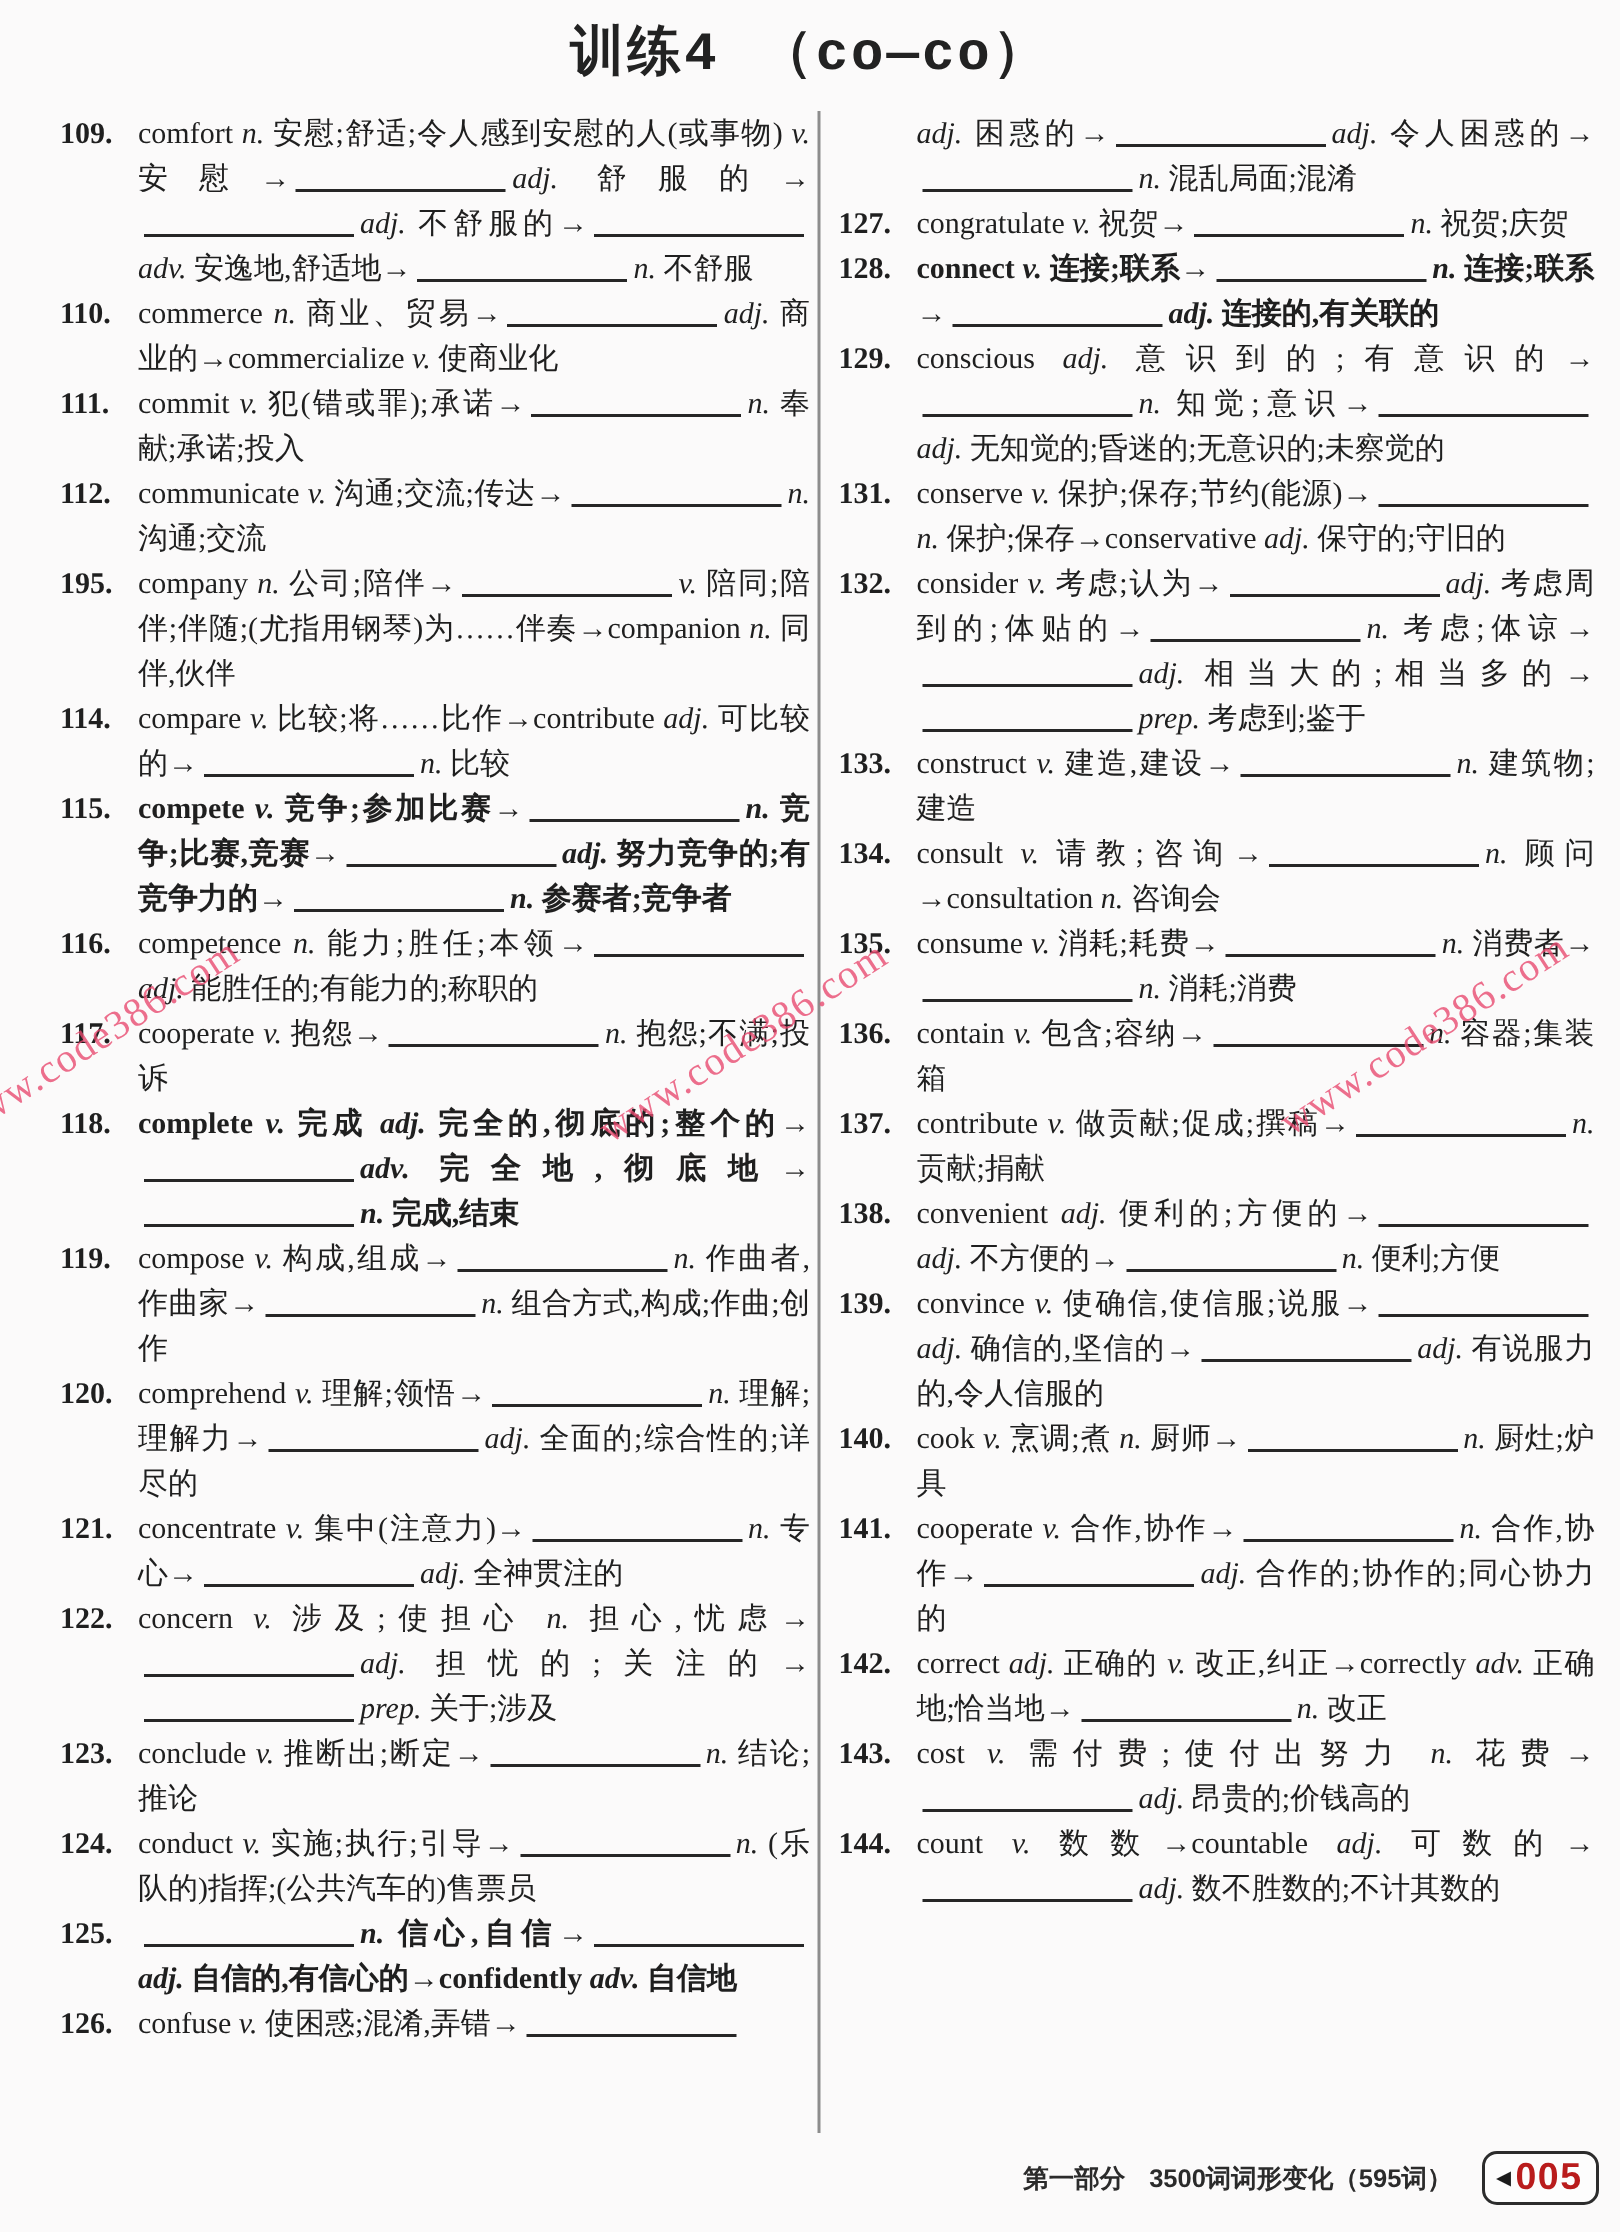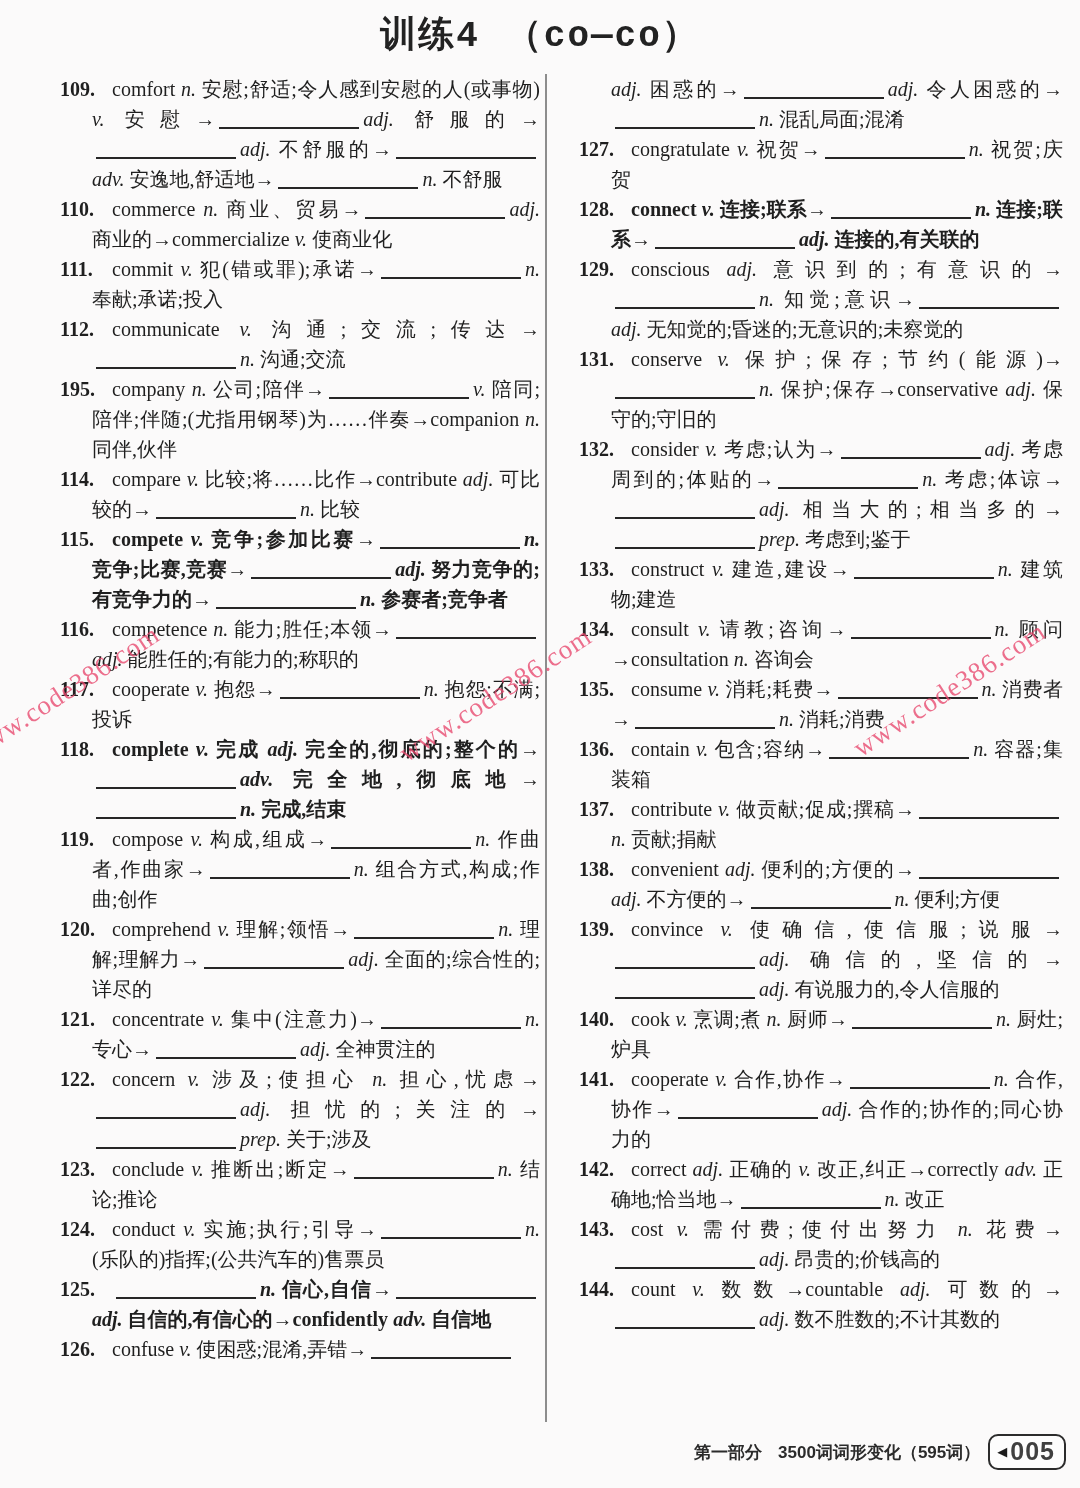--- a/index.html
+++ b/index.html
@@ -7,36 +7,36 @@
   .title-row{position:absolute;top:10px;left:0;width:100%;text-align:center;
     font-family:Liberation Mono, monospace;font-weight:bold;font-size:36px;letter-spacing:2px;color:#222;}
   .title-row .range{margin-left:26px;}
   .columns{position:absolute;top:74px;left:0;display:flex;align-items:flex-start;}
   .col{font-family:"Liberation Serif",serif;font-size:20px;line-height:30px;text-align:justify;color:#1f1f1f;}
   .col-left{width:500px;margin-left:40px;}
   .divider{width:0;border-left:2px solid #8d8d8d;margin-left:5px;height:1348px;}
   .col-right{width:504px;margin-left:12px;padding-right:2px;}
   .entry{padding-left:52px;text-indent:-52px;}
   .entry.cont{text-indent:0;}
-  .num{font-weight:bold;display:inline-block;width:52px;text-indent:0;margin-left:20px;}
+  .num{font-weight:bold;display:inline-block;width:52px;text-indent:0;}
   .pos{font-style:italic;}
   .en{font-style:normal;}
   .bl{display:inline-block;width:140px;height:3px;border-bottom:2px solid #262626;margin:0 4px;vertical-align:-3px;}
   .bold{font-weight:bold;}
   .bold .bl{border-bottom-width:2.5px;}
   .wm{position:absolute;color:#e8486e;opacity:.78;font-size:27px;letter-spacing:1px;
     font-family:"Liberation Serif",serif;transform:rotate(-33deg);transform-origin:left center;white-space:nowrap;pointer-events:none;}
   .footer{position:absolute;top:1434px;left:0;width:100%;display:flex;justify-content:flex-end;align-items:center;
-    padding-right:14px;box-sizing:border-box;gap:8px;font-family:"Liberation Sans",sans-serif;}
+    padding-right:14px;box-sizing:border-box;gap:20px;font-family:"Liberation Sans",sans-serif;}
   .footer-text{font-weight:bold;font-size:17px;color:#2b2b2b;}
   .footer-text .book{margin-left:16px;}
   .page-badge{display:flex;align-items:center;gap:3px;border:2.5px solid #2c2c2c;border-radius:10px;
     padding:1px 9px 2px 7px;background:#fdfdfd;}
   .page-badge .tri{font-size:13px;color:#1b1b1b;}
-  .page-badge .pgnum{font-weight:bold;font-size:25px;letter-spacing:1px;color:#404040;}
+  .page-badge .pgnum{font-weight:bold;font-size:25px;letter-spacing:1px;color:#b91c1c;}
 </style>
 </head>
 <body>
 
 <div class="page">
 
   <div class="title-row">
     <span>训练4</span><span class="range">（co—co）</span>
   </div>
 

